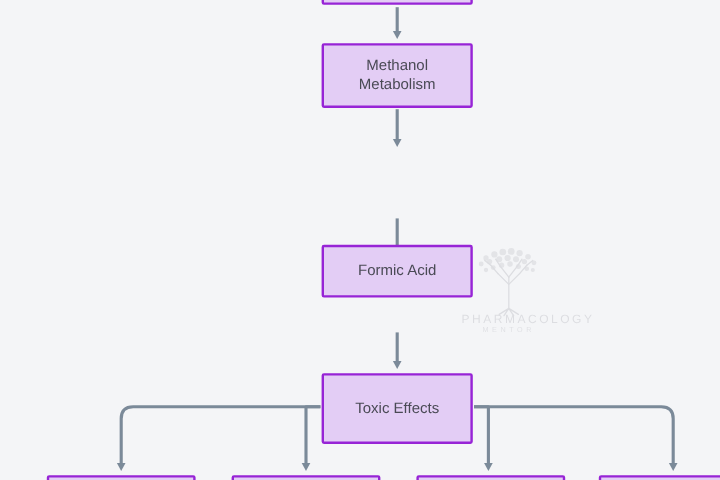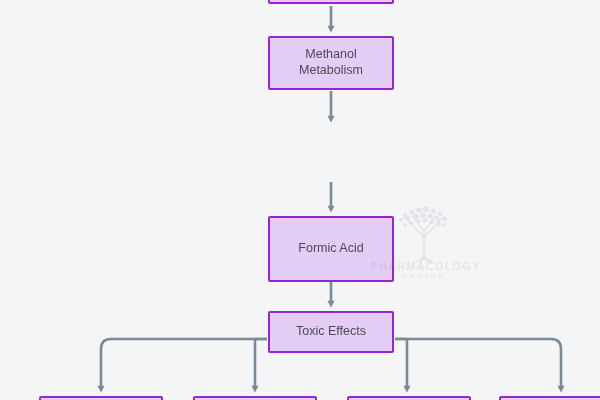--- a/index.html
+++ b/index.html
@@ -28,21 +28,21 @@
     left: 318px;
     top: 205px;
     width: 150px;
     height: 82px;
     opacity: 0.17;
     pointer-events: none;
     z-index: 3;
   }
   #watermark .wm-text {
     position: absolute;
-    left: 2px;
+    left: 16px;
     top: 56px;
     width: 150px;
     text-align: center;
     font-size: 10px;
     letter-spacing: 2.1px;
     color: #6b6b78;
     font-family: "Liberation Sans", sans-serif;
   }
   #watermark .wm-sub {
     position: absolute;
@@ -122,25 +122,25 @@
 
   <div class="node" style="left:237px; top:-34px; width:126px; height:38px;">
     <span class="node-label"></span>
   </div>
 
   <div class="node" style="left:237px; top:36px; width:126px; height:54px;">
     <span class="node-label">Methanol Metabolism</span>
   </div>
 
 
-  <div class="node" style="left:237px; top:216px; width:126px; height:66px;">
+  <div class="node" style="left:237px; top:204px; width:126px; height:44px;">
     <span class="node-label">Formic Acid</span>
   </div>
 
-  <div class="node" style="left:237px; top:311px; width:126px; height:42px;">
+  <div class="node" style="left:237px; top:311px; width:126px; height:59px;">
     <span class="node-label">Toxic Effects</span>
   </div>
 
   <div class="node" style="left:8px; top:396px; width:124px; height:40px;">
     <span class="node-label"></span>
   </div>
 
   <div class="node" style="left:162px; top:396px; width:124px; height:40px;">
     <span class="node-label"></span>
   </div>

